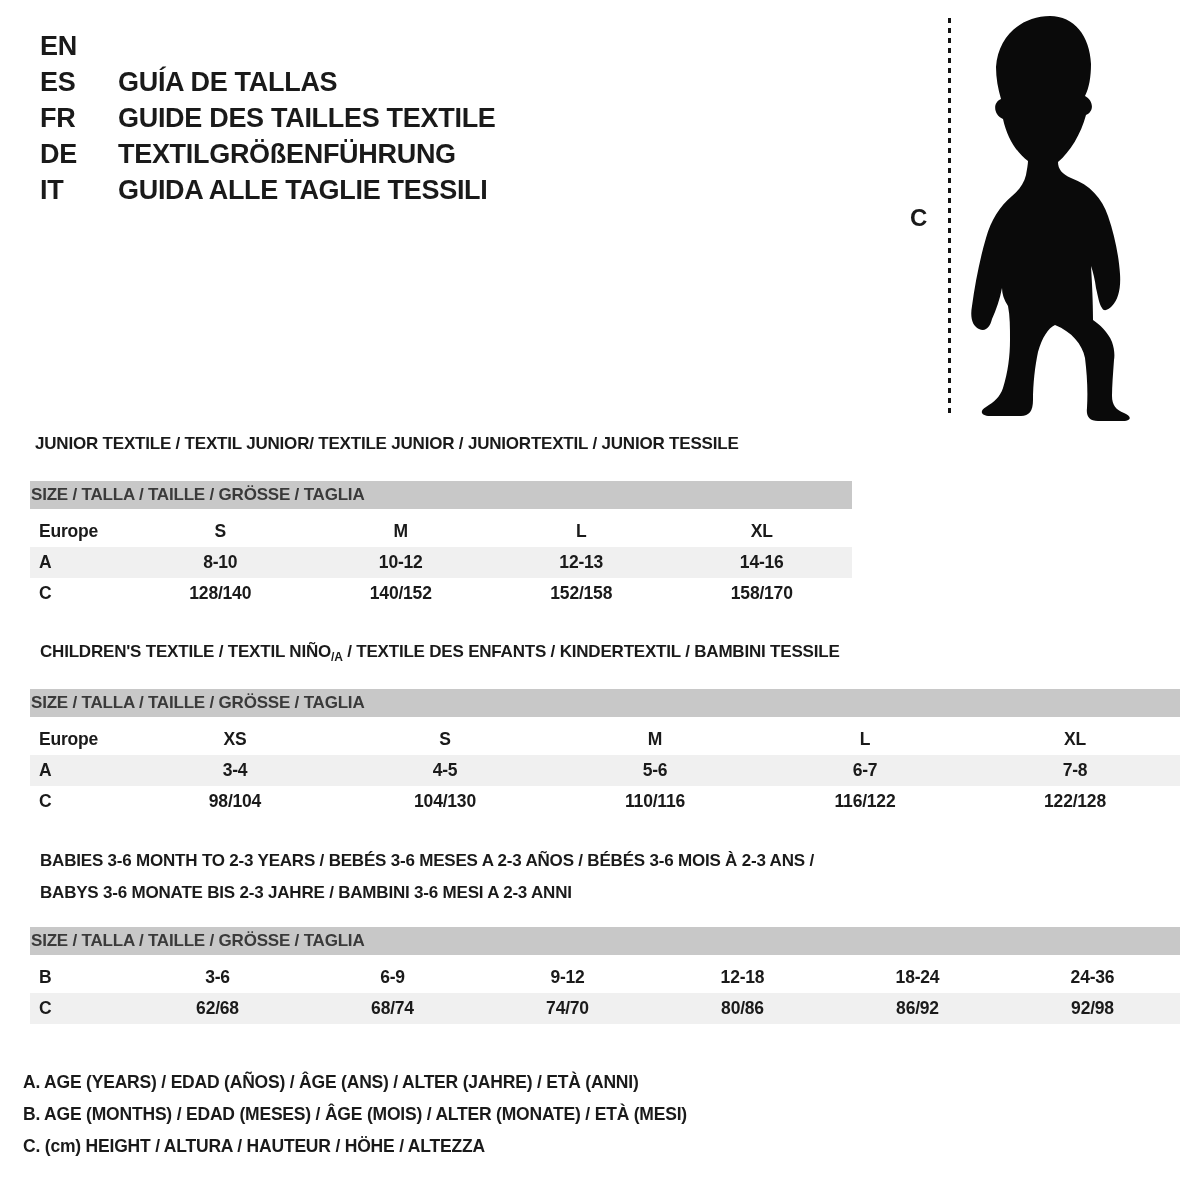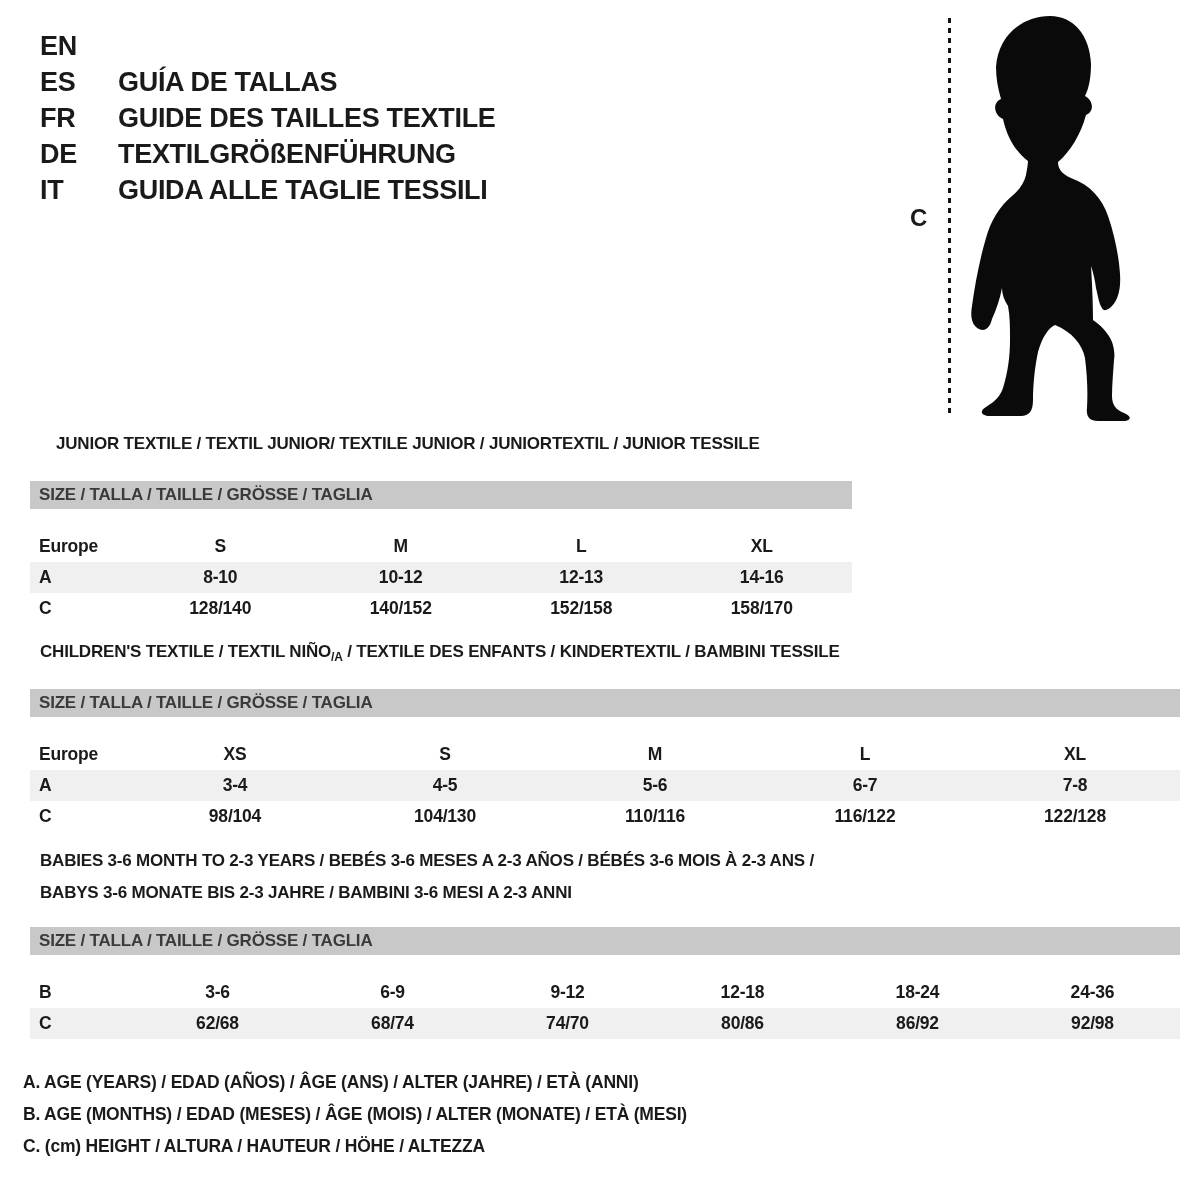--- a/index.html
+++ b/index.html
@@ -25,23 +25,23 @@
   .measure-label { left:910px; top:204px; font-size:24px; letter-spacing:-0.3px; }
   .silhouette { left:958px; top:12px; }
 
   
   .section-title { font-size:17px; letter-spacing:-0.2px; white-space:nowrap; }
   .sub-inline { font-size:12px; vertical-align:-4px; }
 
   .size-table { left:30px; }
   .size-table .bar {
     height:28px; line-height:28px; background:#c8c8c8; color:#3a3a3a;
-    font-size:17px; padding-left:9px; letter-spacing:-0.2px;
+    font-size:17px; padding-left:1px; letter-spacing:-0.2px;
   }
-  .size-table .rows { margin-top:22px; }
+  .size-table .rows { margin-top:7px; }
   .trow { display:flex; height:31px; line-height:31px; font-size:17.5px; letter-spacing:-0.2px; }
   .trow.shaded { background:#f0f0f0; }
   .tlabel { width:100px; padding-left:9px; box-sizing:border-box; }
   .tcell { flex:1; text-align:center; }
 
   
   .legend { left:23px; top:1066px; }
   .legend-line { height:32px; line-height:32px; font-size:17.5px; letter-spacing:-0.2px; white-space:nowrap; }
 </style>
 </head>
@@ -111,21 +111,21 @@
       C33,208 42,194 54,184
       C60,179 66,172 68,163
       C69,157 70,152 70,149
       C59,141 49,126 45,107
       C36,103 34,91 43,87
       C40,77 38,66 38,55
       C40,24 64,4 92,4 Z"></path>
   </svg>
 </div>
 
-<div class="abs section-title" style="left:56px; top:434px;">JUNIOR TEXTILE / TEXTIL JUNIOR/ TEXTILE JUNIOR / JUNIORTEXTIL / JUNIOR TESSILE</div>
+<div class="abs section-title" style="left:35px; top:434px;">JUNIOR TEXTILE / TEXTIL JUNIOR/ TEXTILE JUNIOR / JUNIORTEXTIL / JUNIOR TESSILE</div>
 
 <div class="abs size-table" style="top:481px; width:822px;">
   <div class="bar">SIZE / TALLA / TAILLE / GRÖSSE / TAGLIA</div>
   <div class="rows">
     <div class="trow">
       <span class="tlabel">Europe</span>
       <span class="tcell">S</span>
       <span class="tcell">M</span>
       <span class="tcell">L</span>
       <span class="tcell">XL</span>

